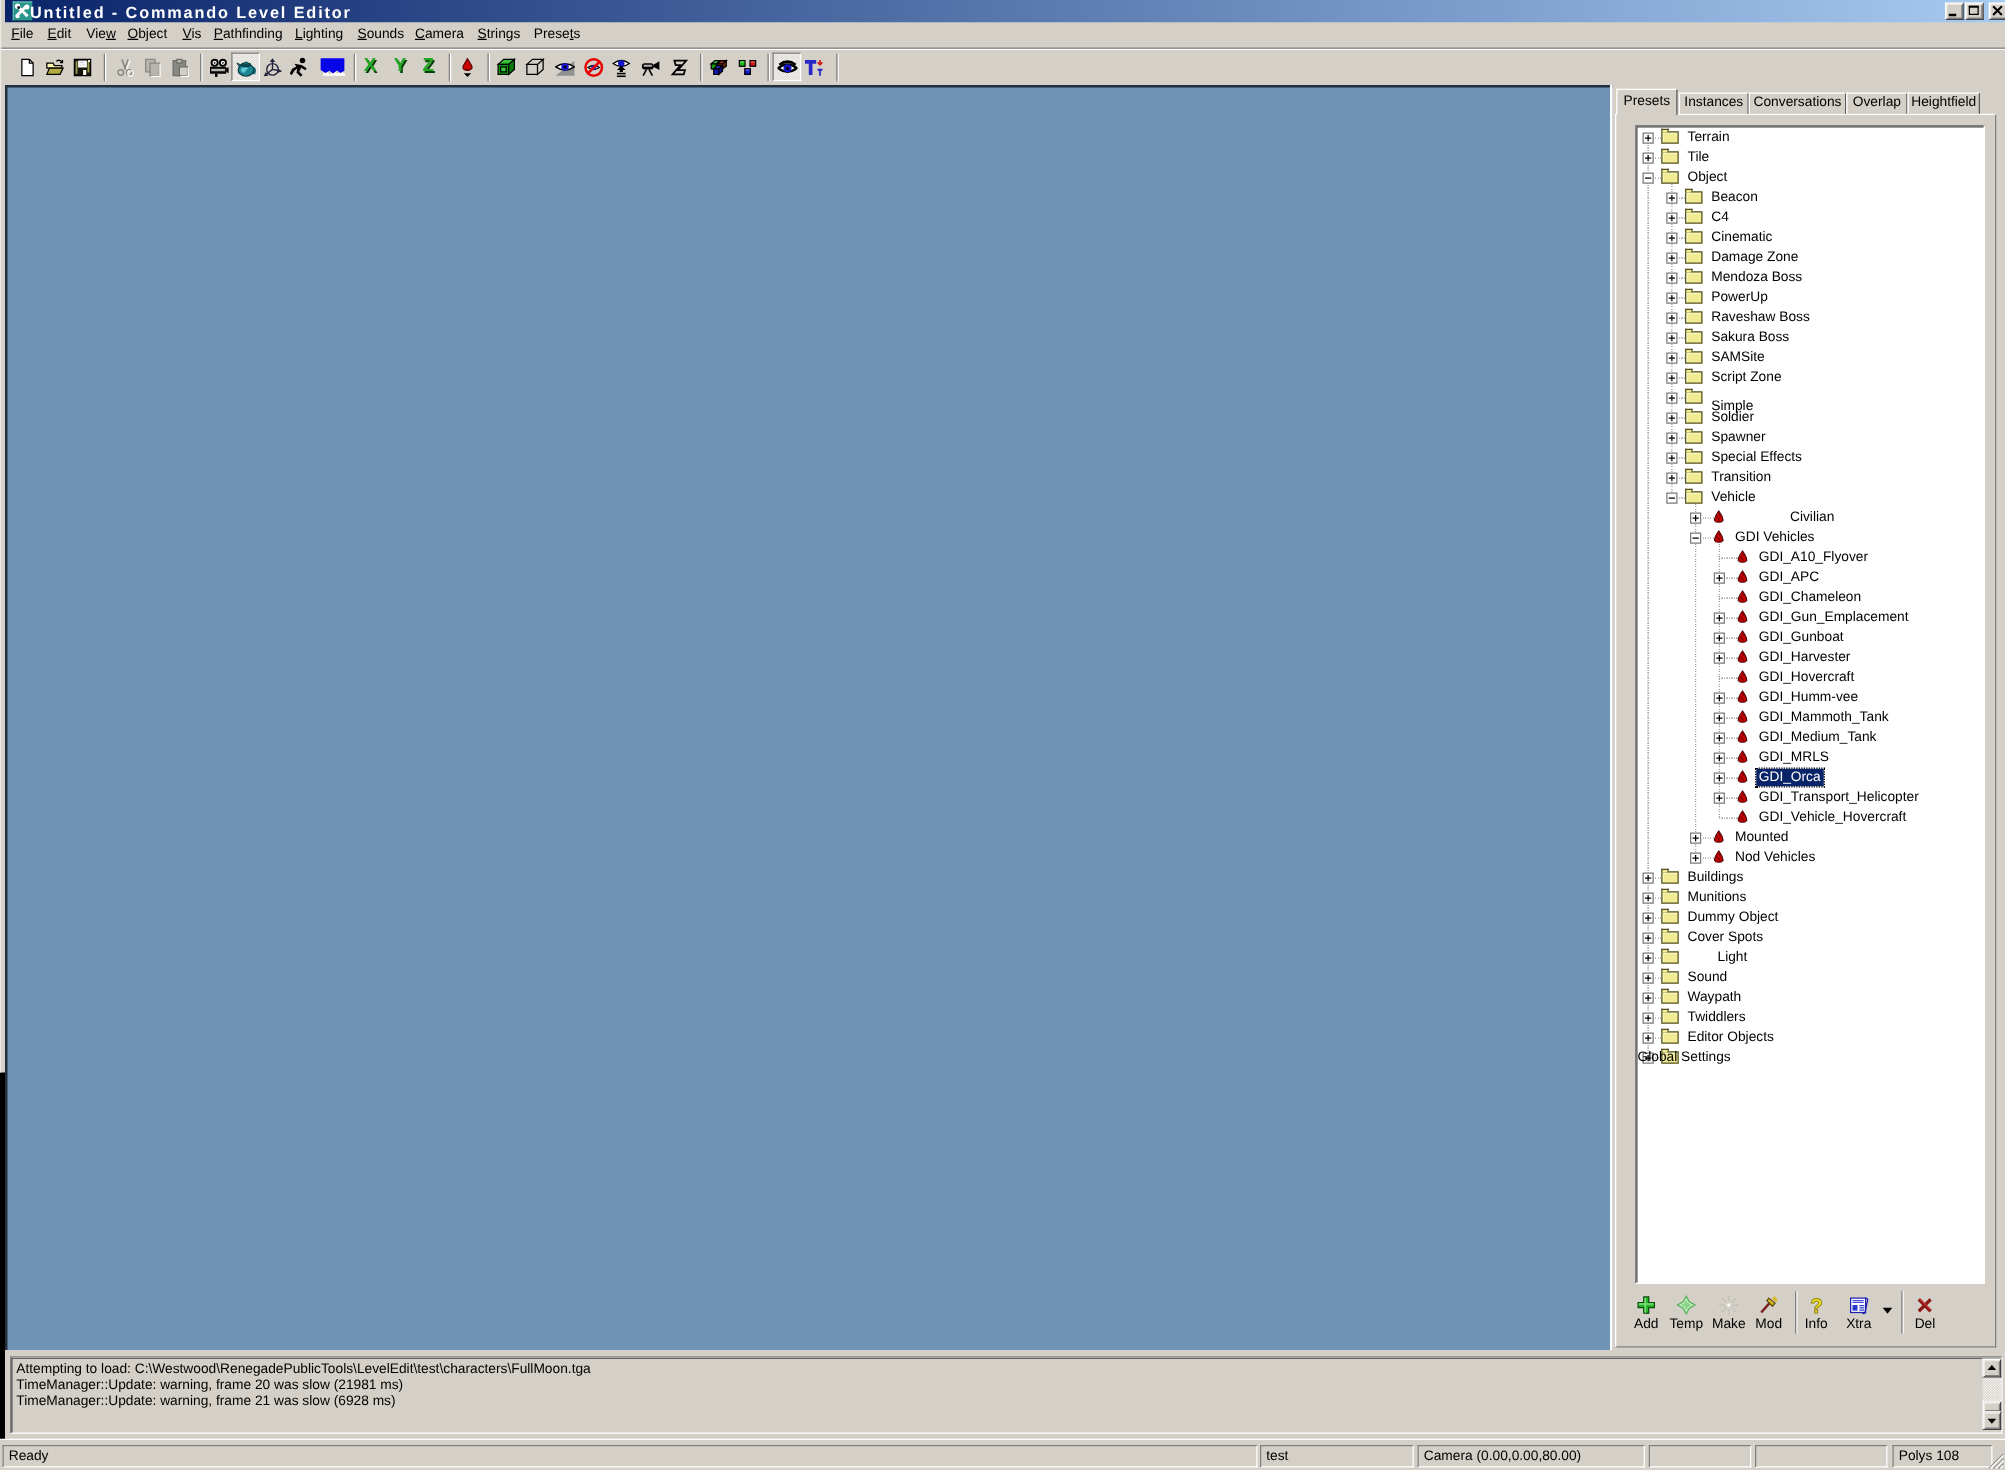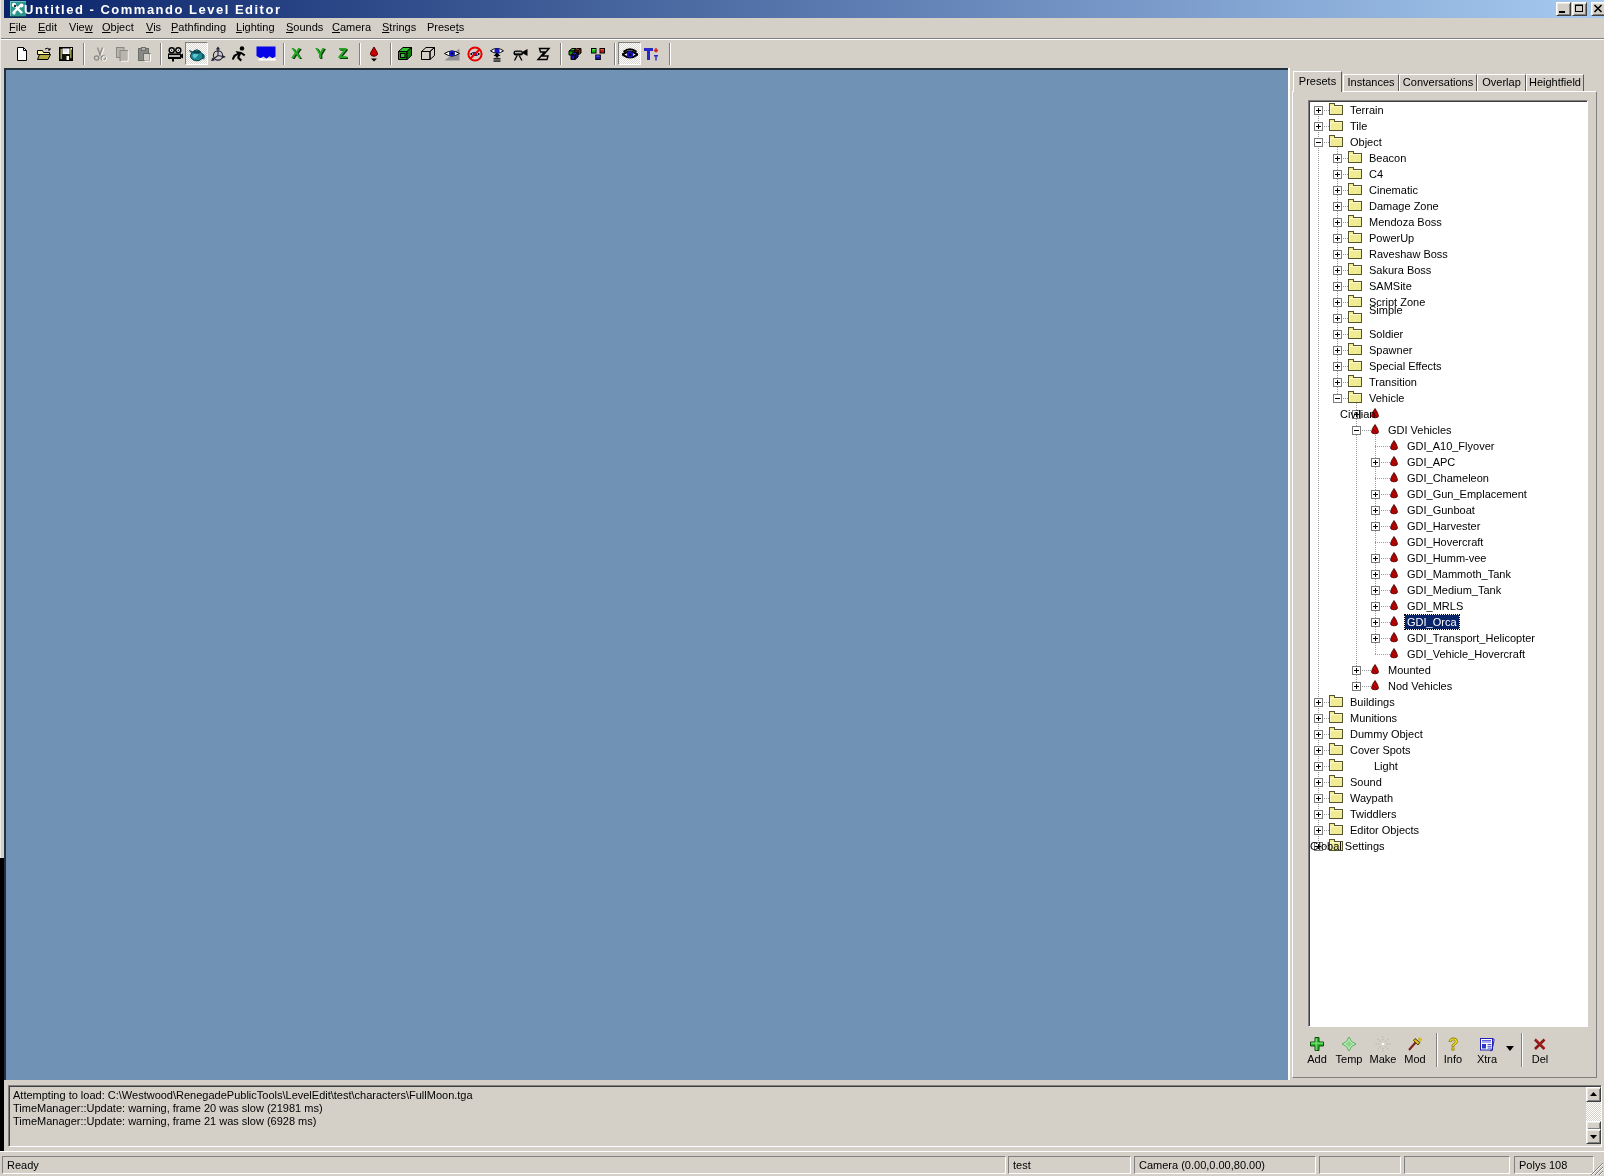--- a/index.html
+++ b/index.html
@@ -456,21 +456,21 @@
   </div>
 <span class="lbl ab" style="left:1369px;top:295px;">Script Zone</span>
 <div class="hdot ab" style="left:1337px;top:318px;width:18px;"></div>
 <div class="pb ab" style="left:1333px;top:314px;">
     <i class="ph"></i>
     <i class="pv"></i>
   </div>
 <div class="fo ab" style="left:1348px;top:313px;">
     <b></b>
   </div>
-<span class="lbl ab" style="left:1369px;top:303px;">Simple</span>
+<span class="lbl ab" style="left:1369px;top:318px;">Simple</span>
 <div class="hdot ab" style="left:1337px;top:334px;width:18px;"></div>
 <div class="pb ab" style="left:1333px;top:330px;">
     <i class="ph"></i>
     <i class="pv"></i>
   </div>
 <div class="fo ab" style="left:1348px;top:329px;">
     <b></b>
   </div>
 <span class="lbl ab" style="left:1369px;top:327px;">Soldier</span>
 <div class="hdot ab" style="left:1337px;top:350px;width:18px;"></div>
@@ -510,21 +510,21 @@
 <span class="lbl ab" style="left:1369px;top:391px;">Vehicle</span>
 <div class="hdot ab" style="left:1356px;top:414px;width:18px;"></div>
 <div class="pb ab" style="left:1352px;top:410px;">
     <i class="ph"></i>
     <i class="pv"></i>
   </div>
 <svg class="ab" style="left:1370px;top:408px;" width="10" height="11" viewBox="0 0 10 11">
     <path d="M5 0.5 L7.5 4.5 L8.5 8 Q8.5 9.8 5 9.8 Q1.5 9.8 1.5 8 L2.5 4.5 Z" fill="#c40000" stroke="#3c0000" stroke-width="0.8"></path>
     <path d="M4.5 2 L6.5 5 M3 5 L6 8.5" stroke="#7d0000"></path>
   </svg>
-<span class="lbl ab" style="left:1340px;top:407px;">Civilian</span>
+<span class="lbl ab" style="left:1432px;top:407px;">Civilian</span>
 <div class="hdot ab" style="left:1356px;top:430px;width:18px;"></div>
 <div class="pb ab" style="left:1352px;top:426px;">
     <i class="ph"></i>
   </div>
 <svg class="ab" style="left:1370px;top:424px;" width="10" height="11" viewBox="0 0 10 11">
     <path d="M5 0.5 L7.5 4.5 L8.5 8 Q8.5 9.8 5 9.8 Q1.5 9.8 1.5 8 L2.5 4.5 Z" fill="#c40000" stroke="#3c0000" stroke-width="0.8"></path>
     <path d="M4.5 2 L6.5 5 M3 5 L6 8.5" stroke="#7d0000"></path>
   </svg>
 <span class="lbl ab" style="left:1388px;top:423px;">GDI Vehicles</span>
 <div class="hdot ab" style="left:1375px;top:446px;width:18px;"></div>

